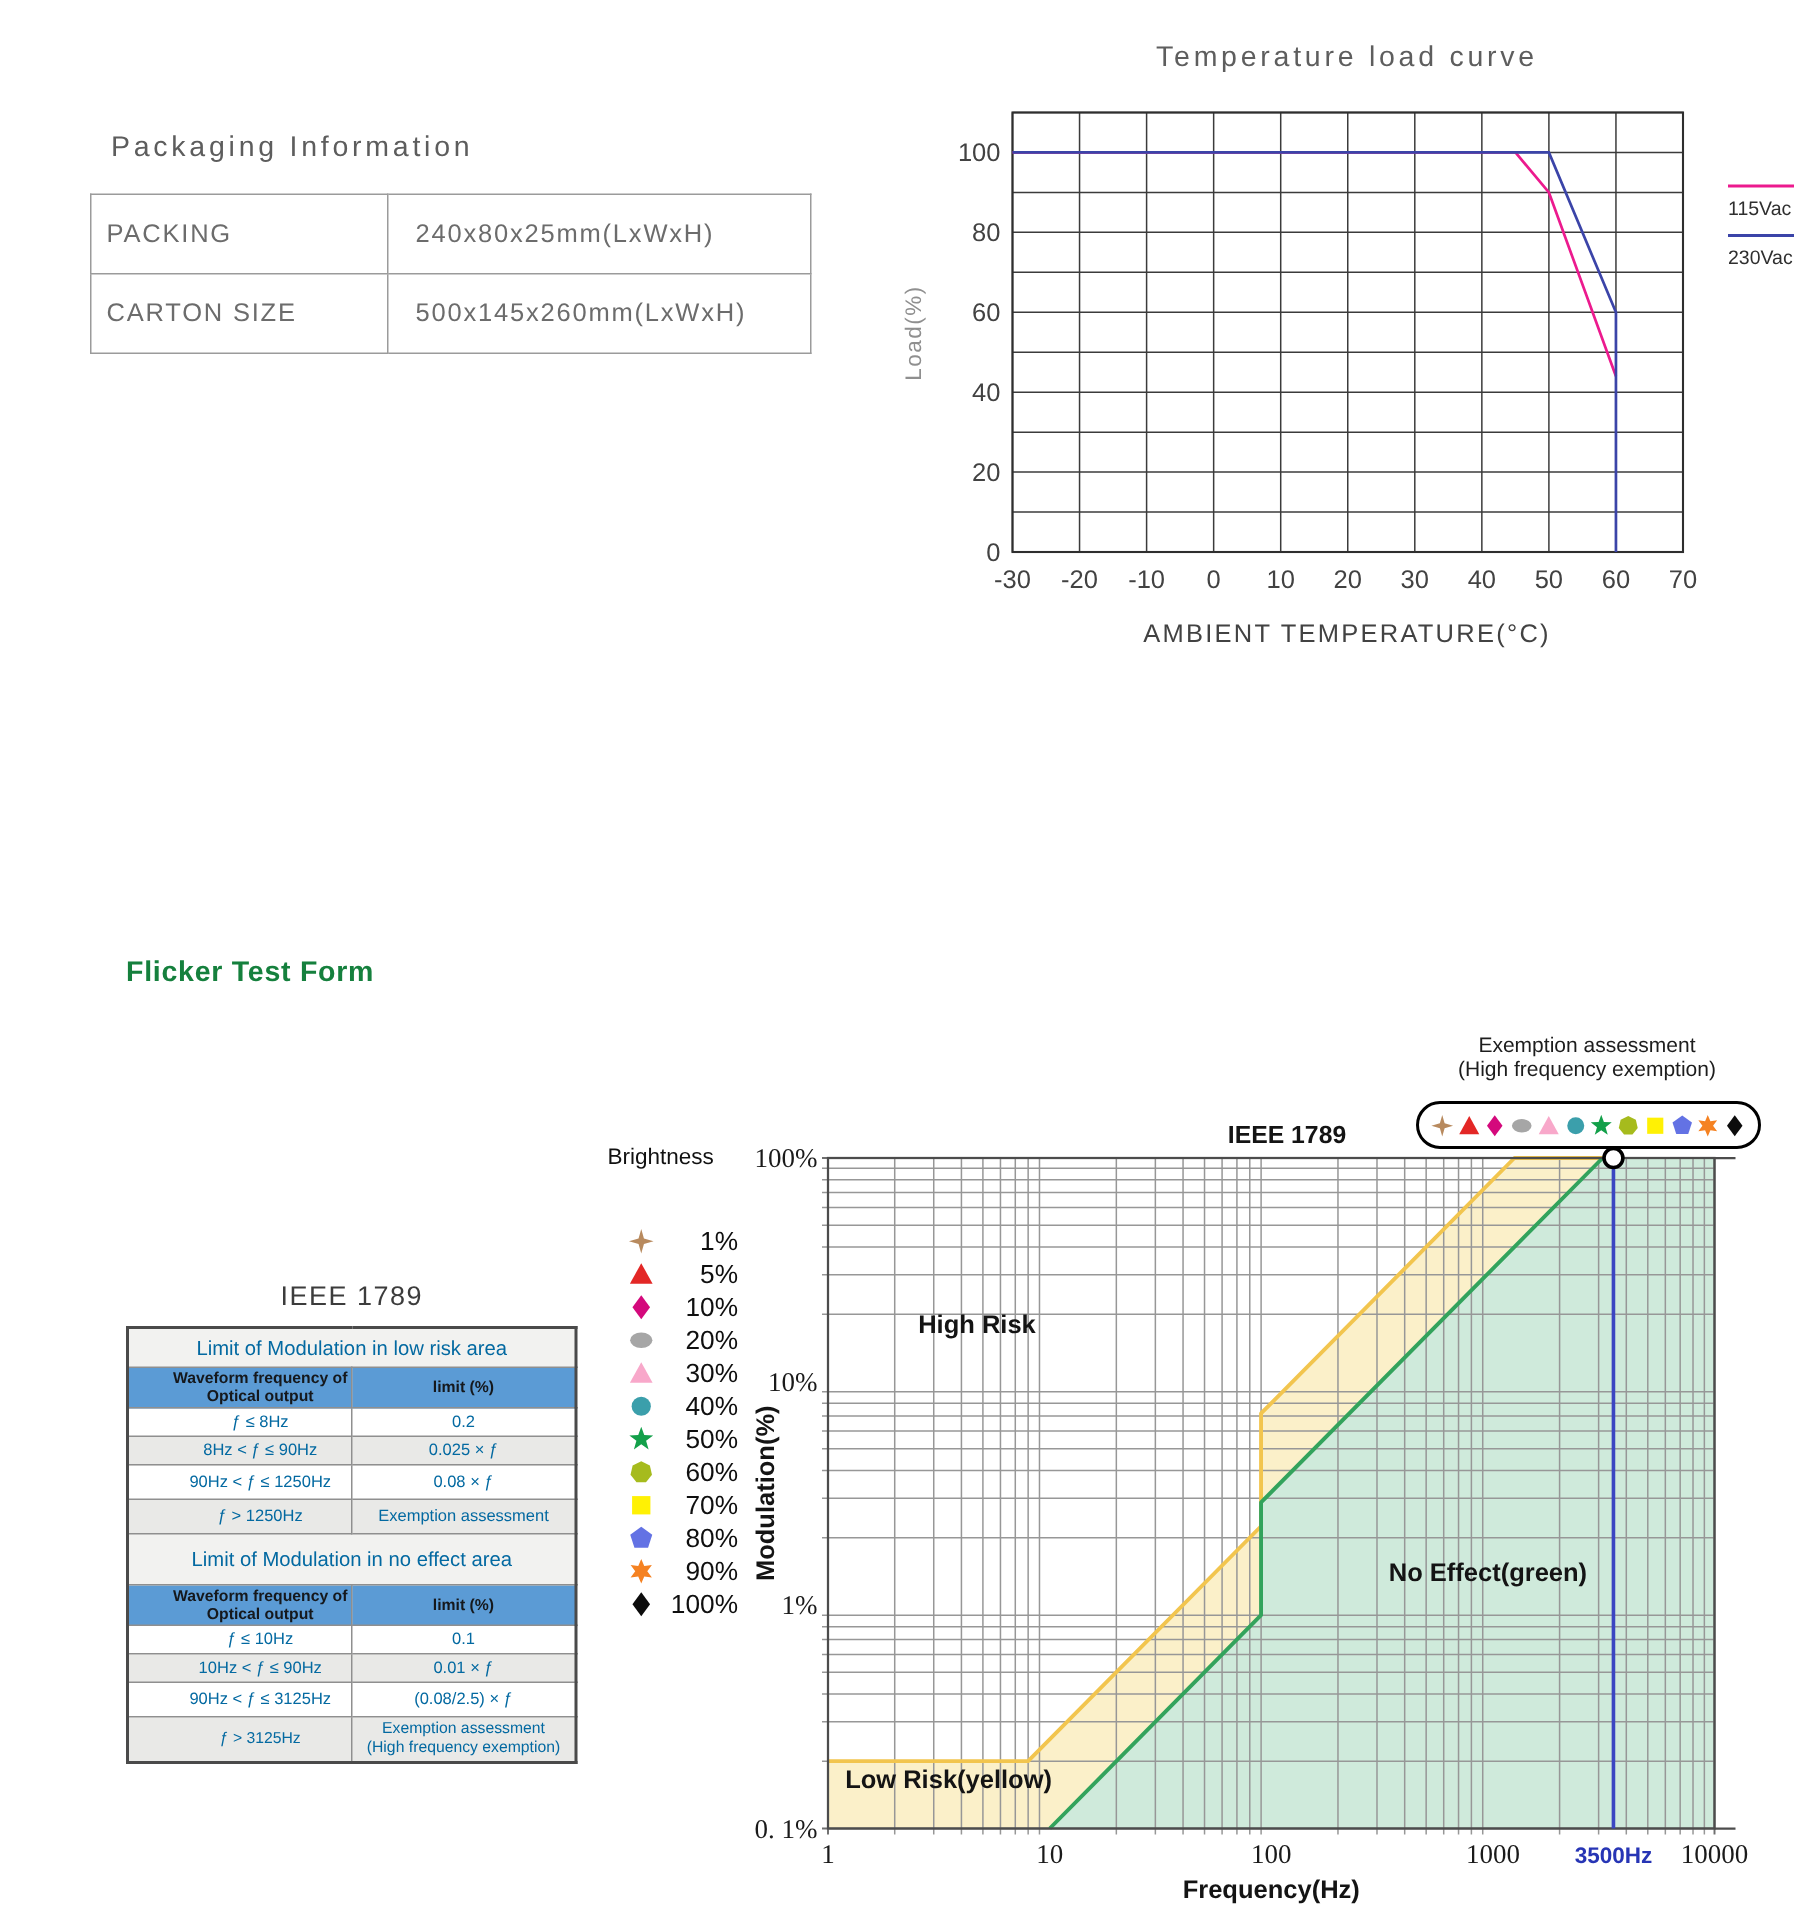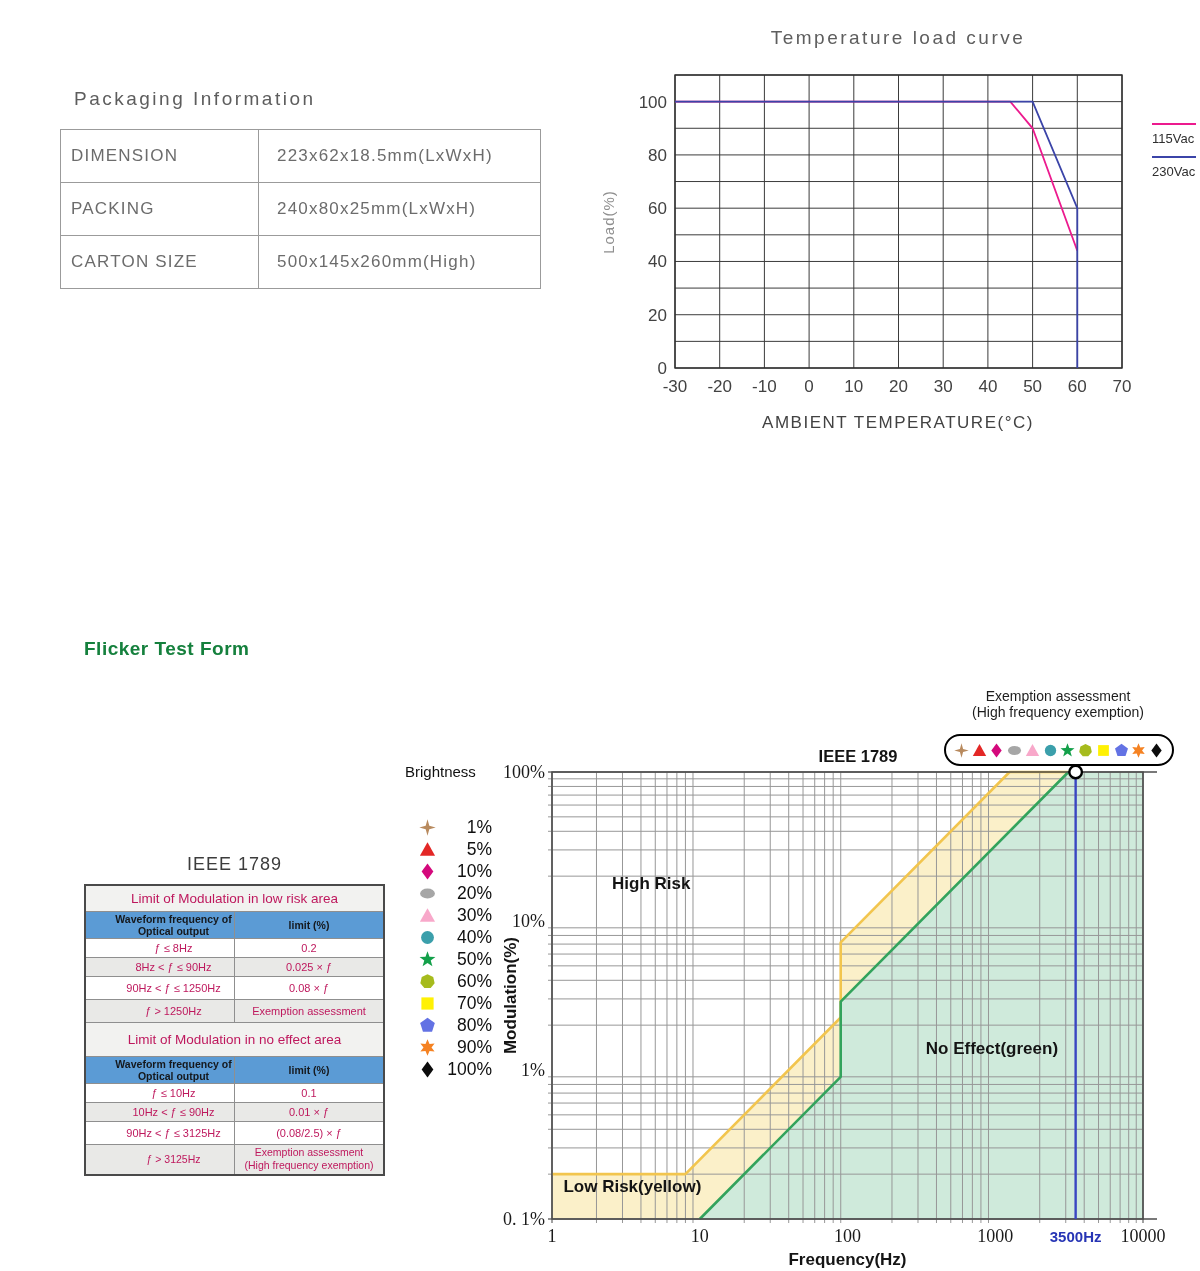--- a/index.html
+++ b/index.html
@@ -13,21 +13,21 @@
   .pkg-table td.lab{width:186px;padding-left:10px;}
   .pkg-table td.val{padding-left:18px;}
 
   
   .flk-heading{position:absolute;left:84px;top:638px;font-size:19px;font-weight:bold;color:#15803d;letter-spacing:.5px;}
   .ieee-title{position:absolute;left:84px;top:854px;width:301px;text-align:center;font-size:18px;color:#3c3c3c;letter-spacing:1px;}
 
   
   .ieee-table{position:absolute;left:84px;top:884px;width:301px;border-collapse:collapse;
               border:2px solid #4a4a4a;table-layout:fixed;}
-  .ieee-table td{border:1px solid #8f8f8f;text-align:center;color:#be185d;}
+  .ieee-table td{border:1px solid #8f8f8f;text-align:center;color:#0369a1;}
   .ieee-table .sec{background:#f2f2f0;font-size:13.5px;height:23px;}
   .ieee-table .sec2{height:31px;}
   .ieee-table .hdr{background:#5b9bd5;font-size:10.5px;font-weight:bold;height:17px;color:#15181c;}
   .ieee-table .c1{width:172px;padding-left:28px;}
   .ieee-table .body{font-size:11px;height:19px;}
   .ieee-table .alt{background:#e9e9e7;}
   .ieee-table .tall{height:23px;}
   .ieee-table .two{font-size:10.5px;line-height:1.25;height:30px;}
   .ieee-table .two span{display:block;}
 
@@ -65,30 +65,26 @@
 </style>
 </head>
 <body>
 
 <div class="page">
 
   <div class="pkg-title">Packaging Information</div>
   <table class="pkg-table">
     <tbody>
       <tr>
-        <td class="lab">DIMENSION</td>
-        <td class="val">223x62x18.5mm(LxWxH)</td>
-      </tr>
-      <tr>
         <td class="lab">PACKING</td>
         <td class="val">240x80x25mm(LxWxH)</td>
       </tr>
       <tr>
         <td class="lab">CARTON SIZE</td>
-        <td class="val">500x145x260mm(High)</td>
+        <td class="val">500x145x260mm(LxWxH)</td>
       </tr>
     </tbody>
   </table>
 
   <svg id="temp-svg" class="temp-svg" width="610" height="450">
       <g>
         <line x1="85" y1="75" x2="85" y2="368" stroke="#3b3b3b" stroke-width="1"></line>
         <line x1="129.7" y1="75" x2="129.7" y2="368" stroke="#3b3b3b" stroke-width="1"></line>
         <line x1="174.39999999999998" y1="75" x2="174.39999999999998" y2="368" stroke="#3b3b3b" stroke-width="1"></line>
         <line x1="219.1" y1="75" x2="219.1" y2="368" stroke="#3b3b3b" stroke-width="1"></line>

